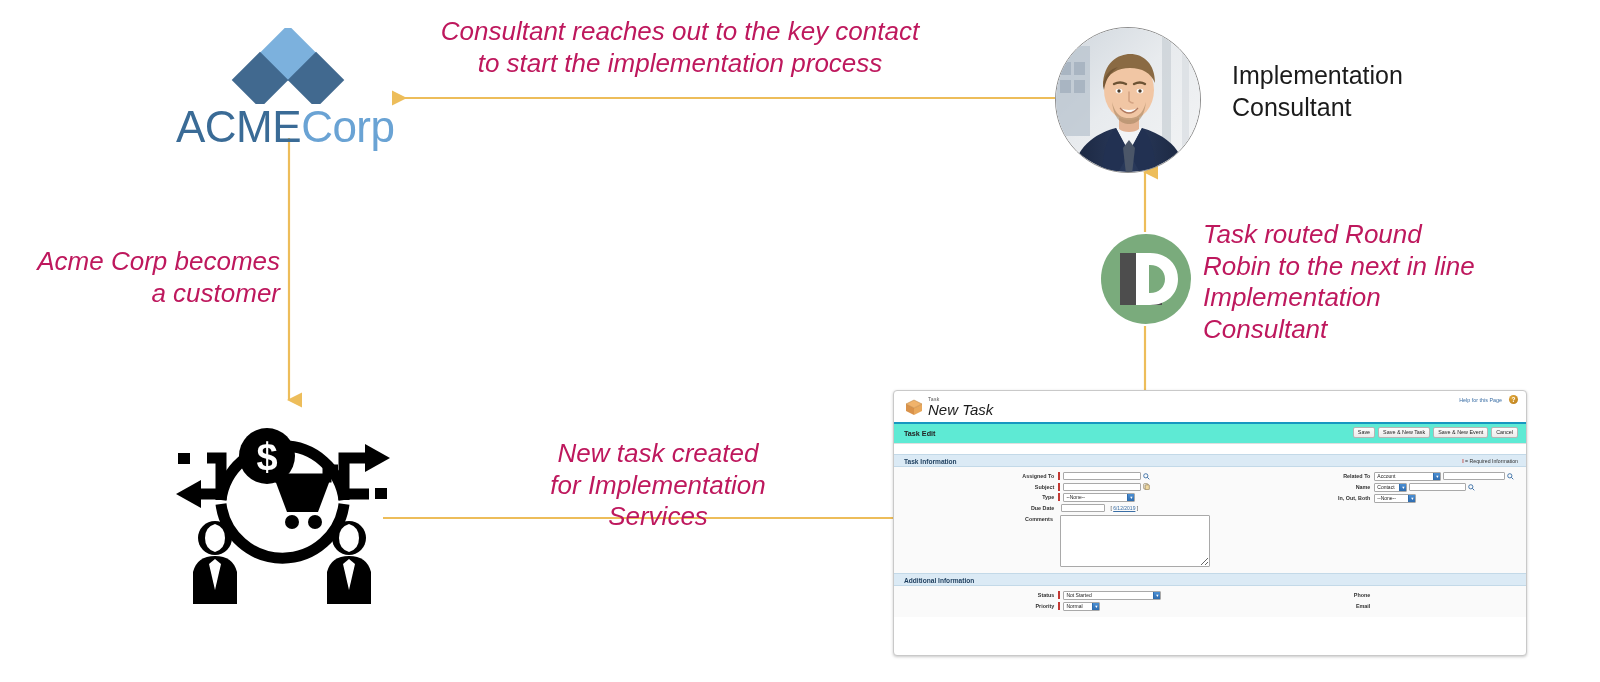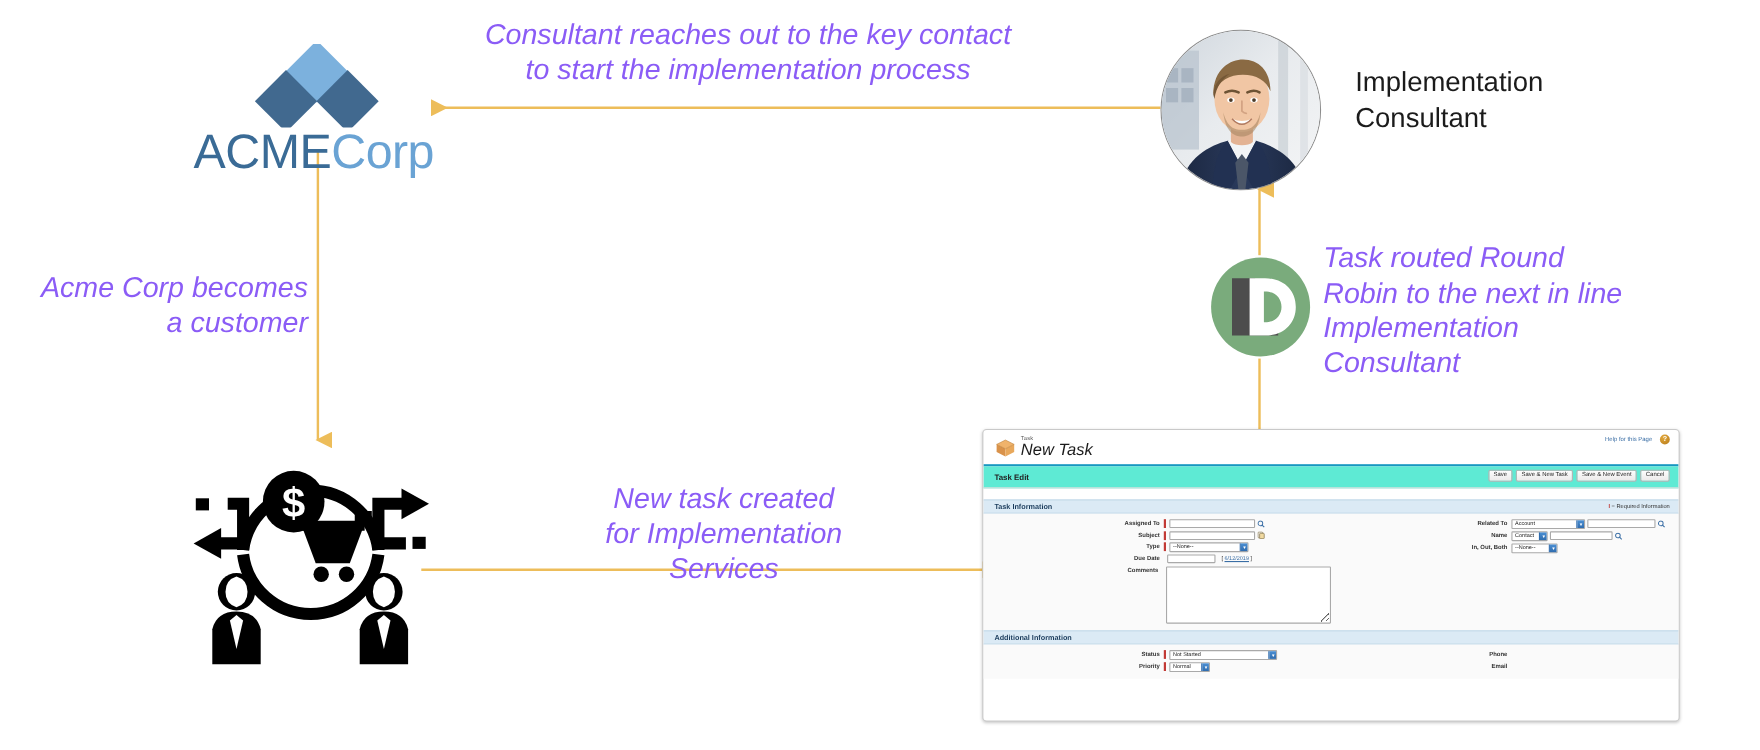--- a/index.html
+++ b/index.html
@@ -10,34 +10,34 @@
     background:#ffffff;
     font-family:"Liberation Sans", sans-serif;
     position:relative;
     overflow:hidden;
   }
   #stage { position:absolute; inset:0; }
 
   
   .caption {
     position:absolute;
-    color:#8b5cf6;
+    color:#be185d;
     font-style:italic;
     font-size:26px;
     line-height:1.22;
     font-family:"Liberation Sans", sans-serif;
     white-space:pre-line;
   }
   #cap-consultant { left:430px; top:16px; width:500px; text-align:center; }
   #cap-customer   { left:10px;  top:246px; width:270px; text-align:right; }
   #cap-task       { left:498px; top:438px; width:320px; text-align:center; }
   #cap-routed     { left:1203px; top:219px; width:280px; text-align:left; }
 
   
-  #acme-logo { position:absolute; left:176px; top:40px; width:226px; height:112px; }
+  #acme-logo { position:absolute; left:176px; top:28px; width:226px; height:112px; }
   #acme-wordmark {
     position:absolute; left:0; top:74px; width:226px;
     font-size:44px; letter-spacing:-0.5px; white-space:nowrap;
     font-family:"Liberation Sans", sans-serif;
   }
   #acme-wordmark .a { color:#3a6b96; }
   #acme-wordmark .b { color:#6aa3d4; }
 
   
   #consultant-photo {

